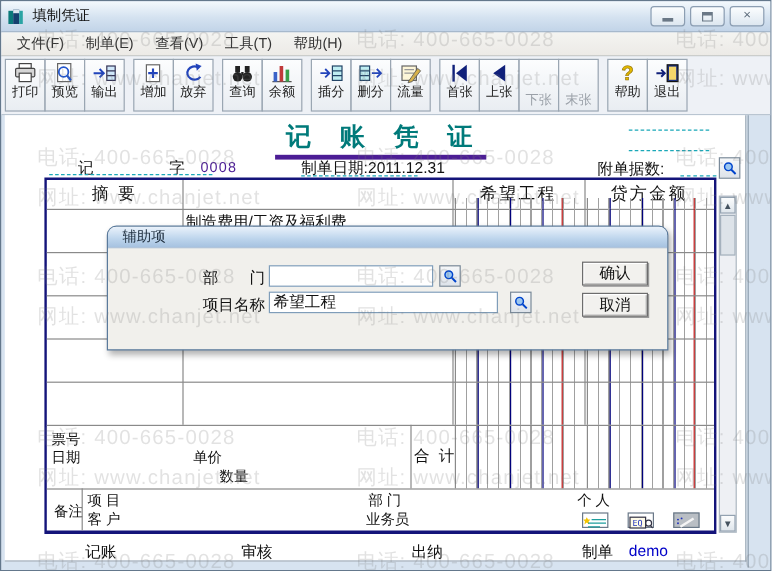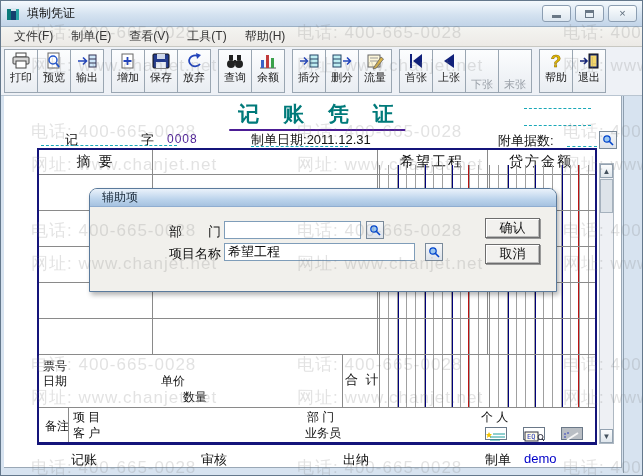--- a/index.html
+++ b/index.html
@@ -39,21 +39,21 @@
   .tb-btn.disabled .tb-label{ color:#9aa0a8;margin-top:25px; }
   .tb-gap{ width:8px; flex:0 0 auto; }
 
   
   .white-area{ position:absolute; left:3px; top:95px; width:618px; height:372px;
     background:#ffffff; border-right:1px solid #9aa8b6; border-bottom:1px solid #9aa8b6; }
   .edge-line{ position:absolute; left:622px; top:95px; width:1px; height:377px; background:#8fa0b0; }
 
   .v-title{ position:absolute; left:316px; top:99px; transform:translateX(-50%);
     font-size:21px; font-weight:bold; color:#007a7a; letter-spacing:9px;
-    border-bottom:2px solid #4c1d95; padding:0 2px 1px 9px; white-space:nowrap; }
+    border-bottom:4px solid #4c1d95; padding:0 2px 1px 9px; white-space:nowrap; }
 
   .lbl{ position:absolute; font-size:13px; color:#111; white-space:nowrap; }
   .lbl-sm{ position:absolute; font-size:12px; color:#111; white-space:nowrap; }
   .gray{ color:#4c1d95; letter-spacing:1px; font-size:12px; }
   .dash{ position:absolute; border-top:1px dashed #1aa8b8; height:0; }
 
   
   .vtable{ position:absolute; left:36px; top:147px; width:560px; height:297px;
     border:2px solid #14147a; border-bottom-width:3px; background:transparent; }
   .hline{ position:absolute; height:1px; background:#8a8a8a; left:0; width:556px; }
@@ -166,28 +166,20 @@
     <div class="tb-gap"></div>
     <div class="tb-btn">
       <svg viewBox="0 0 22 18">
           <rect x="5" y="2" width="11" height="14" fill="#fff" stroke="#666"></rect>
           <path d="M10.5 5 v8 M6.5 9 h8" stroke="#2244bb" stroke-width="1.8" fill="none"></path>
         </svg>
       <span class="tb-label">增加</span>
     </div>
     <div class="tb-btn">
       <svg viewBox="0 0 22 18">
-          <rect x="3" y="2" width="16" height="14" rx="1" fill="#223a8c" stroke="#111"></rect>
-          <rect x="7" y="2" width="8" height="5" fill="#cfd8ea"></rect>
-          <rect x="6" y="10" width="10" height="6" fill="#e8edf5"></rect>
-        </svg>
-      <span class="tb-label">保存</span>
-    </div>
-    <div class="tb-btn">
-      <svg viewBox="0 0 22 18">
           <path d="M15 4 A6 5.5 0 1 0 17 12" fill="none" stroke="#2244bb" stroke-width="1.8"></path>
           <path d="M13 1 l5 2 -4 4 z" fill="#2244bb"></path>
         </svg>
       <span class="tb-label">放弃</span>
     </div>
     <div class="tb-gap"></div>
     <div class="tb-btn">
       <svg viewBox="0 0 22 18">
           <rect x="5" y="3" width="4" height="5" fill="#222"></rect>
           <rect x="13" y="3" width="4" height="5" fill="#222"></rect>
@@ -318,20 +310,21 @@
     <div class="amt-rule" style="left:450px;top:24px;height:180px;"></div>
     <div class="amt-rule" style="left:340px;top:204px;height:53px;"></div>
     <div class="amt-rule" style="left:450px;top:204px;height:53px;"></div>
 
     <div class="hline" style="top:60px;"></div>
     <div class="hline" style="top:96px;"></div>
     <div class="hline" style="top:132px;"></div>
     <div class="hline" style="top:168px;"></div>
     <div class="hline" style="top:204px;"></div>
 
+    <span class="acct-text">制造费用/工资及福利费</span>
 
     <span class="lbl-sm" style="left:4px;top:208px;">票号</span>
     <span class="lbl-sm" style="left:4px;top:223px;">日期</span>
     <span class="lbl-sm" style="left:122px;top:223px;">单价</span>
     <span class="lbl-sm" style="left:144px;top:239px;text-align:center;">数量</span>
     <div class="vline" style="left:303px;top:204px;height:53px;"></div>
     <span class="lbl" style="left:306px;top:221px;letter-spacing:2px;">合 计</span>
     <div class="hline" style="top:257px;"></div>
 
     <span class="lbl-sm" style="left:6px;top:268px;">备注</span>

